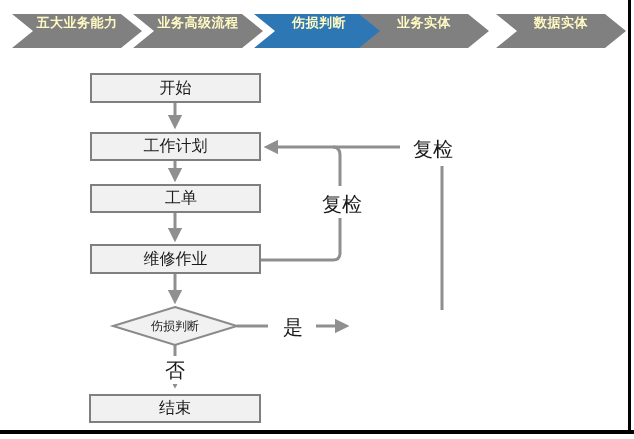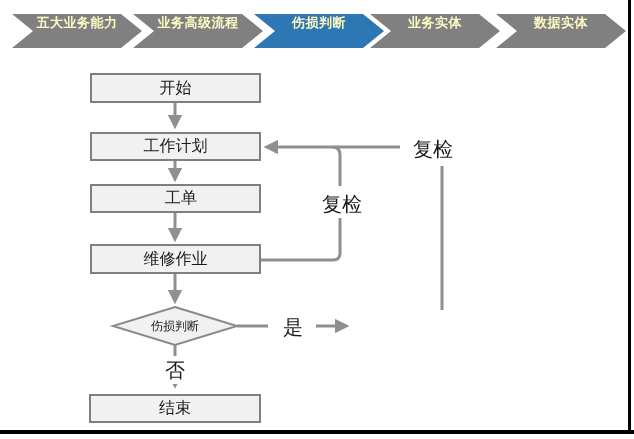--- a/index.html
+++ b/index.html
@@ -11,21 +11,21 @@
   .chev{
     position:absolute;top:14px;width:130px;height:34px;background:#808080;
     color:#fef9c3;font-size:13px;font-weight:bold;letter-spacing:.5px;
     display:flex;justify-content:center;
     clip-path:polygon(0 0, calc(100% - 21px) 0, 100% 50%, calc(100% - 21px) 100%, 0 100%, 21px 50%);
   }
   .chev.active{background:#2e77b5;}
   .chev:nth-of-type(1){left:12px;}
   .chev:nth-of-type(2){left:133px;}
   .chev:nth-of-type(3){left:254px;}
-  .chev:nth-of-type(4){left:370px;font-family:Liberation Serif, serif;}
+  .chev:nth-of-type(4){left:359px;font-family:Liberation Serif, serif;}
   .chev:nth-of-type(5){left:496px;}
   
   .node{
     position:absolute;box-sizing:border-box;background:#f1f1f1;border:2px solid #7f7f7f;
     color:#1a1a1a;font-size:16px;display:flex;align-items:center;justify-content:center;
     white-space:nowrap;
   }
   #n-start  {left:90px; top:73px;  width:171px;height:30px;}
   #n-plan   {left:90px; top:132px; width:171px;height:29px;}
   #n-order  {left:90px; top:184px; width:171px;height:29px;padding-left:11px;}

